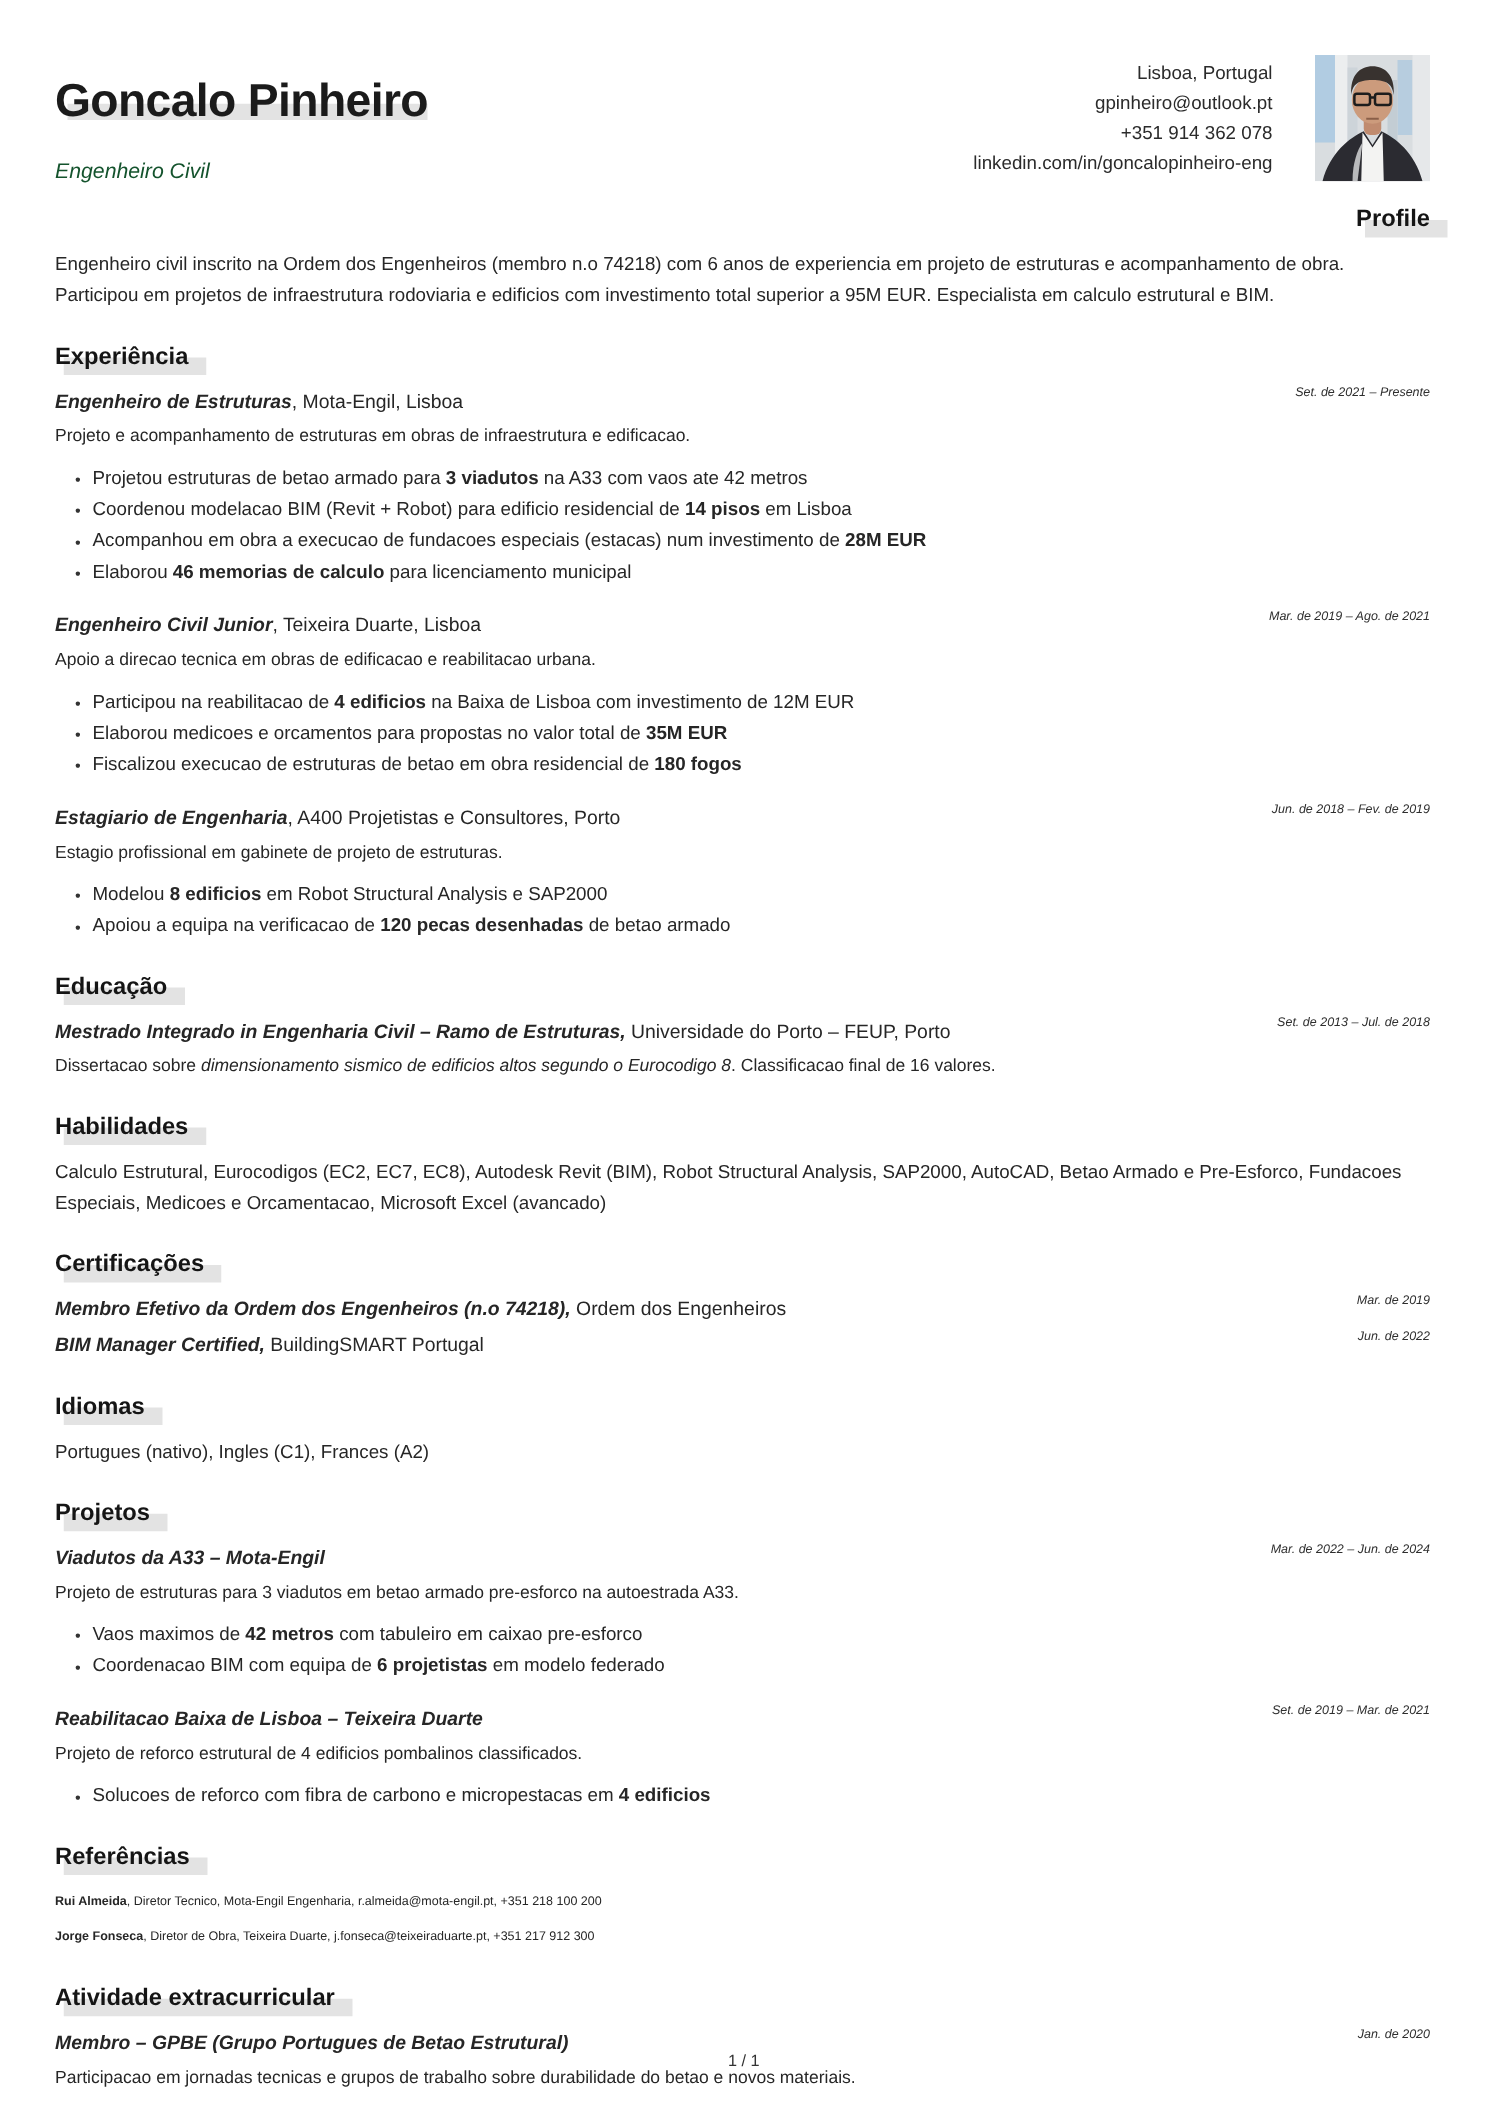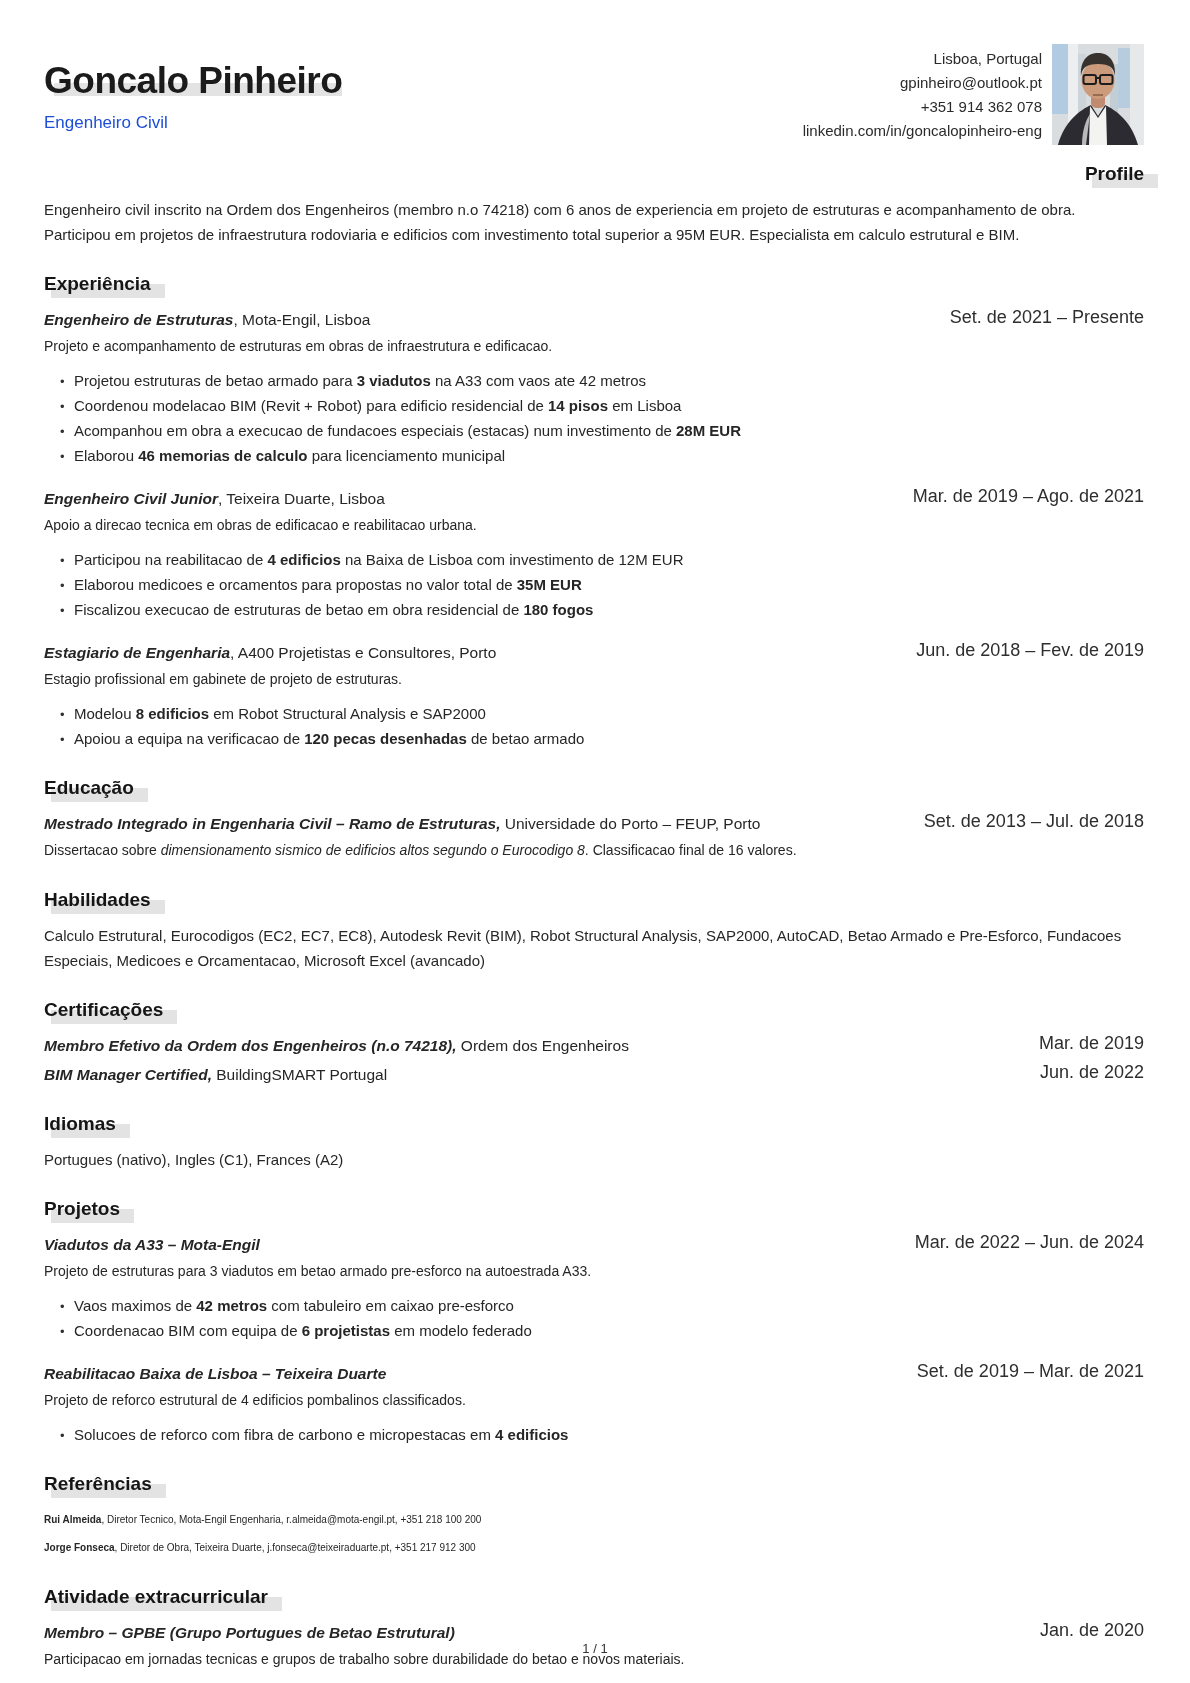--- a/index.html
+++ b/index.html
@@ -13,42 +13,42 @@
   
   .header { display:flex; justify-content:space-between; align-items:flex-start; }
   .name {
     display:inline-block; position:relative; z-index:0;
     font-size:37px; font-weight:700; letter-spacing:-0.5px; color:#1b1b1b; margin-top:16px;
   }
   .name::after {
     content:""; position:absolute; left:10px; right:0; top:54%; height:31%;
     background:#e3e3e3; z-index:-1;
   }
-  .h-title { font-size:17px; color:#1d4ed8; margin-top:11px; }
-  .h-right { display:flex; gap:10px; }
+  .h-title { font-style:italic; font-size:17px; color:#14532d; margin-top:25px; }
+  .h-right { display:flex; gap:34px; }
   .contact { text-align:right; font-size:15px; line-height:24px; color:#2b2b2b; padding-top:3px; }
   .photo { width:92px; height:101px; display:block; }
 
   
   h2.sec { font-size:19px; font-weight:700; color:#151515; margin:26px 0 12px 0; }
   h2.sec.first { margin-top:18px;text-align:right; }
   h2.sec span { position:relative; z-index:0; display:inline-block; }
   h2.sec span::after {
     content:""; position:absolute; left:7px; right:-14px; top:48%; bottom:-3px;
     background:#e3e3e3; z-index:-1;
   }
 
   
   p.body { font-size:15px; line-height:25px; margin:0; }
   .row { display:flex; justify-content:space-between; align-items:flex-start; }
   .titleline { font-size:15.5px; line-height:25px; }
   .bi { font-weight:700; font-style:italic; }
   .b { font-weight:700; }
   .it { font-style:italic; }
-  .date { font-size:18px; color:#2e2e2e; white-space:nowrap; margin-left:24px; }
+  .date { font-style:italic; font-size:10px; color:#2e2e2e; white-space:nowrap; margin-left:24px; }
   .summary { font-size:14px; line-height:25px; margin-top:2px; }
   ul.bul { list-style:none; margin:9px 0 0 0; padding:0 0 0 30px; }
   ul.bul li { position:relative; font-size:15px; line-height:25px; }
   ul.bul li::before { content:"•"; position:absolute; left:-14px; top:1px; color:#333; font-size:13px; }
   .job { margin-bottom:18px; }
   .job:last-child { margin-bottom:0; }
   .entry { margin-bottom:4px; }
   .refline { margin:0 0 3px 0; font-size:10px; line-height:25px; }
 
   .footer { position:absolute; left:0; right:0; bottom:27px; text-align:center; font-size:13px; color:#333; }

